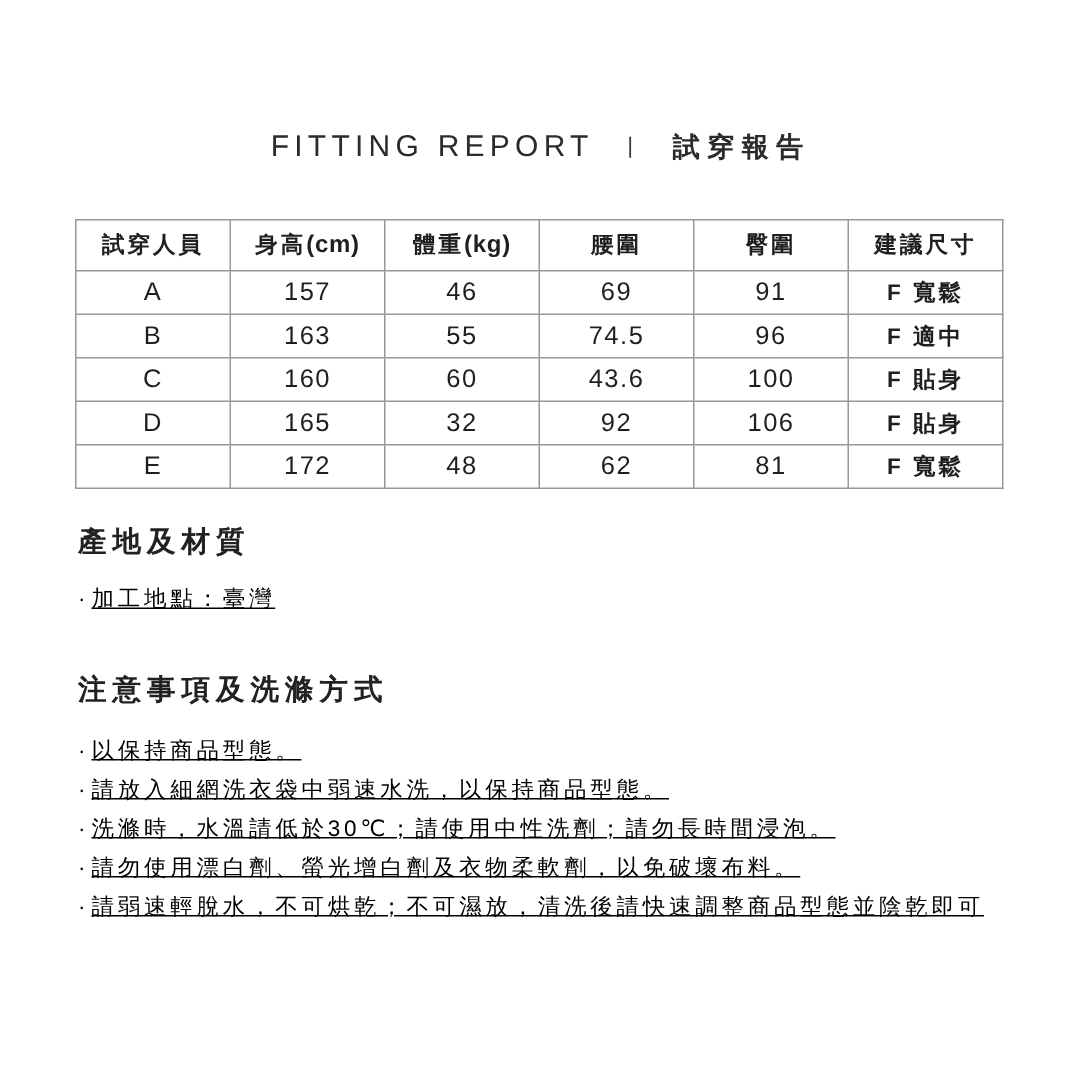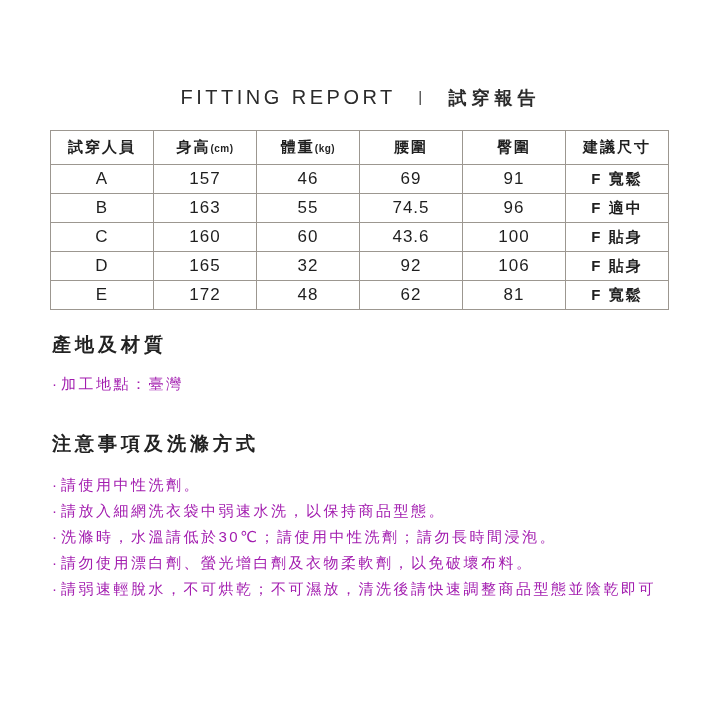--- a/index.html
+++ b/index.html
@@ -32,40 +32,40 @@
     vertical-align: 2px;
     color: #3a3a3a;
   }
   .title-zh {
     font-size: 18px;
     font-weight: 700;
     letter-spacing: 5px;
   }
 
   
-  .table-wrap { margin: 20px 52px 0 50px; }
+  .table-wrap { margin: 36px 52px 0 50px; }
   table.fit-table {
     width: 619px;
     border-collapse: collapse;
     table-layout: fixed;
   }
   .fit-table th, .fit-table td {
     border: 1px solid #9c9790;
     text-align: center;
     vertical-align: middle;
     color: #1f1f1f;
   }
   .fit-table th {
     height: 34px;
     font-size: 15px;
     font-weight: 700;
     letter-spacing: 2px;
   }
   .fit-table th .unit {
-    font-size: 10px;
+    font-size: 16px;
     font-weight: 700;
     letter-spacing: 0.5px;
   }
   .fit-table td {
     height: 29px;
     font-size: 17px;
     font-weight: 400;
     letter-spacing: 1px;
   }
   .fit-table td.size-cell {
@@ -82,23 +82,24 @@
     font-size: 19px;
     font-weight: 700;
     letter-spacing: 4px;
     color: #222222;
   }
   .bullet-list { margin-top: 15px; list-style: none; }
   .bullet-list li {
     font-size: 15px;
     font-weight: 500;
     letter-spacing: 2.5px;
-    color: #a21caf;
+    color: #000000;
     line-height: 26px;
     white-space: nowrap;
+    text-decoration: underline;
   }
   .section-material .bullet-list { margin-top: 14px; }
   .section-material .bullet-list li { line-height: 24px; }
   .bullet-dot {
     display: inline-block;
     width: 9px;
     font-size: 15px;
     letter-spacing: 0;
   }
 </style>
@@ -173,21 +174,21 @@
   <div class="section section-material">
     <div class="section-title">產地及材質</div>
     <ul class="bullet-list" id="material-list">
         <li><span class="bullet-dot">·</span><span>加工地點：臺灣</span></li>
       </ul>
   </div>
 
   <div class="section section-care">
     <div class="section-title">注意事項及洗滌方式</div>
     <ul class="bullet-list" id="care-list">
-        <li><span class="bullet-dot">·</span><span>請使用中性洗劑。</span></li>
+        <li><span class="bullet-dot">·</span><span>以保持商品型態。</span></li>
         <li><span class="bullet-dot">·</span><span>請放入細網洗衣袋中弱速水洗，以保持商品型態。</span></li>
         <li><span class="bullet-dot">·</span><span>洗滌時，水溫請低於30℃；請使用中性洗劑；請勿長時間浸泡。</span></li>
         <li><span class="bullet-dot">·</span><span>請勿使用漂白劑、螢光增白劑及衣物柔軟劑，以免破壞布料。</span></li>
         <li><span class="bullet-dot">·</span><span>請弱速輕脫水，不可烘乾；不可濕放，清洗後請快速調整商品型態並陰乾即可</span></li>
       </ul>
   </div>
 
 </div>
 
 </body></html>

